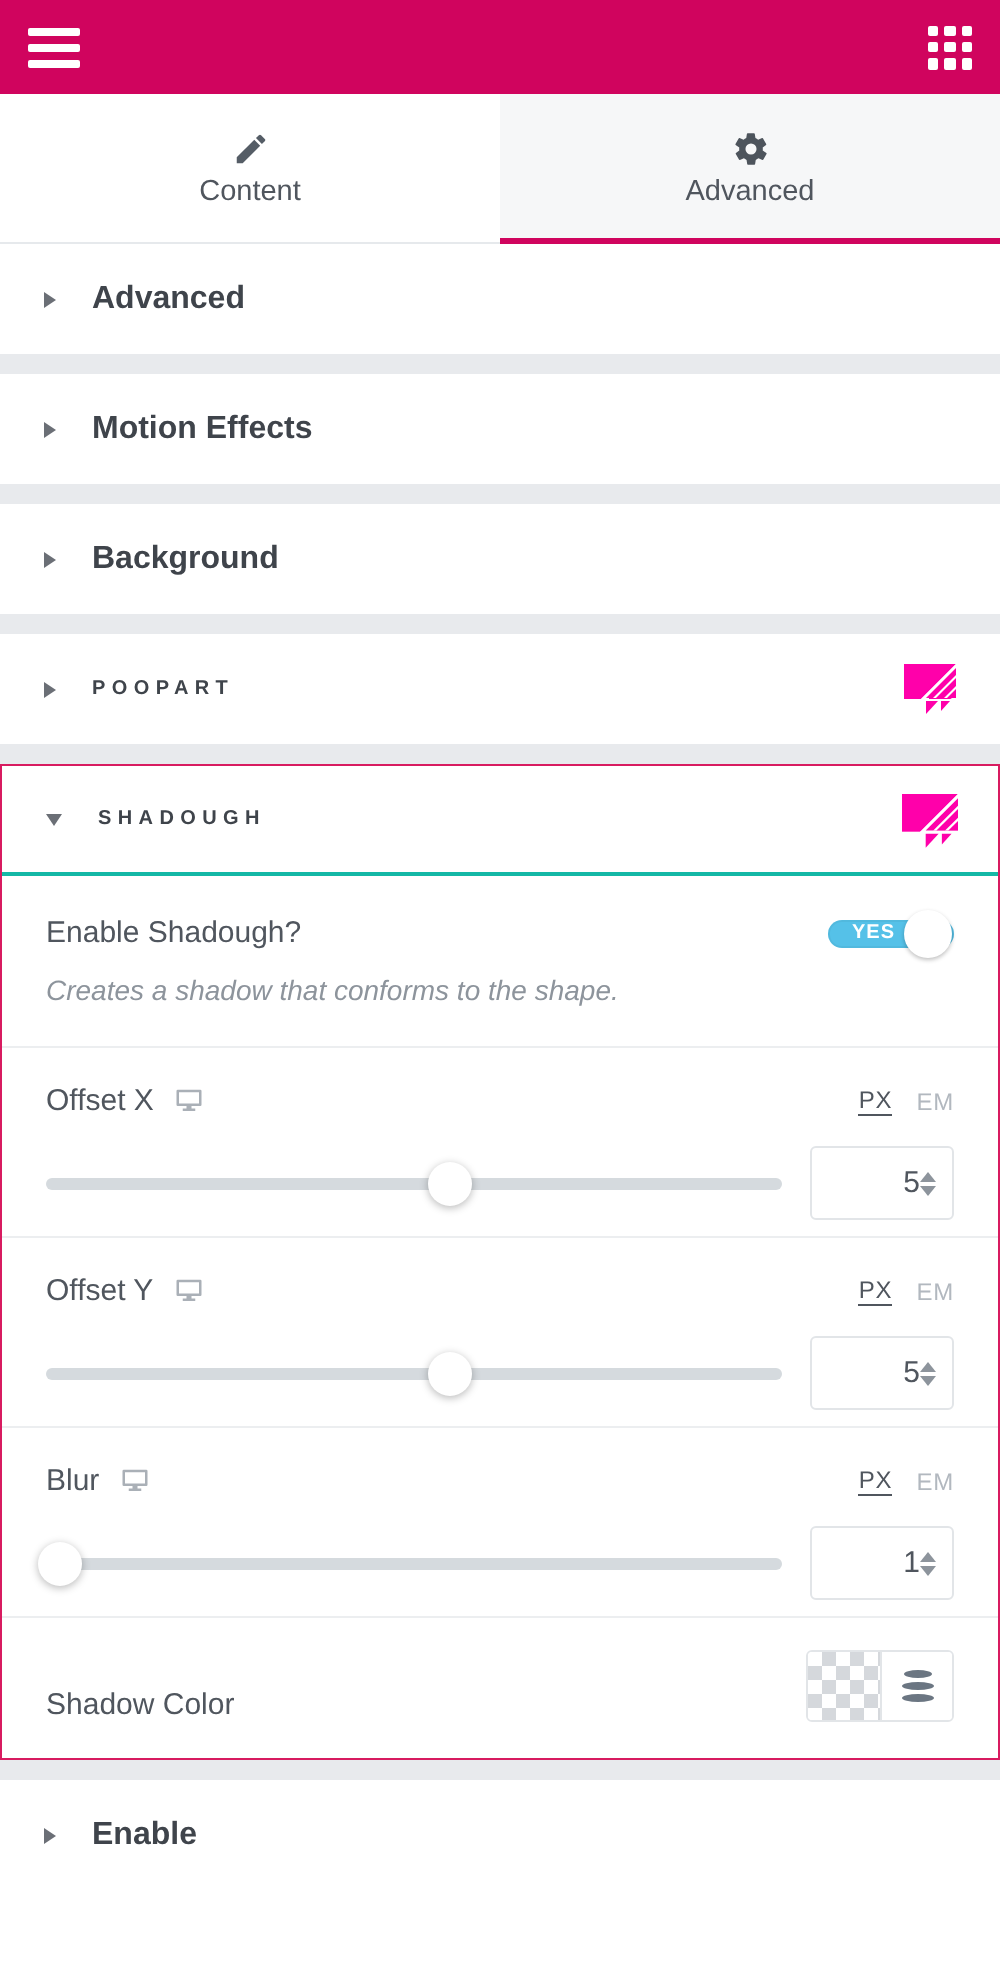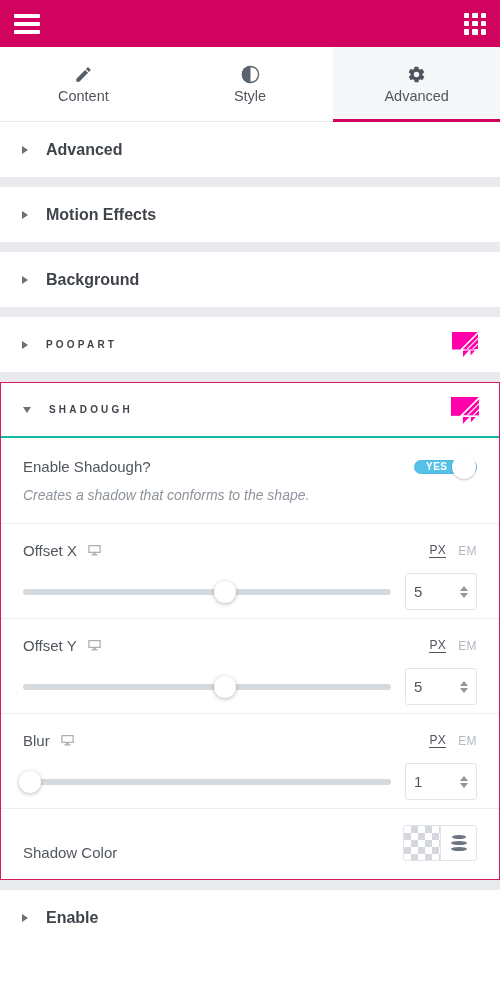--- a/index.html
+++ b/index.html
@@ -68,21 +68,21 @@
   
   .toggle {
     width: 63px; height:14px; border-radius:14px; background:#55c1e8;
     position:relative; cursor:pointer; display:flex; align-items:center;
     box-shadow: inset 0 0 0 1px rgba(0,0,0,.04);
   }
   .toggle .yes { position:absolute; left:12px; font-size:10px; font-weight:bold; color:#fff; letter-spacing:.5px;}
   .toggle .knob { position:absolute; right:1.5px; width:24px; height:24px; border-radius:50%; background:#fff; box-shadow:0 1px 2px rgba(0,0,0,.25); }
 
   
-  .ctrl { padding: 18px 22px 0 22px; }
+  .ctrl { padding: 18px 22px 0 22px; text-align: right; }
   .ctrl-head { display:flex; align-items:center; }
   .ctrl-head .mon { margin-left:10px; display:flex; align-items:center; }
   .units { margin-left:auto; display:flex; gap:12px; align-items:center; }
   .unit { font-size:12px; color:#b2b8bf; cursor:pointer; letter-spacing:.4px; }
   .unit.active { color:#50565e; border-bottom:1px solid #50565e; }
 
   .slider-line { display:flex; align-items:center; gap:14px; margin-top:14px; padding-bottom:8px;}
   .slider { position:relative; flex:1; height:24px; display:flex; align-items:center; cursor:pointer;}
   .slider .track { width:100%; height:6px; background:#d5dade; border-radius:3px; }
   .slider .handle {
@@ -145,30 +145,20 @@
 
     <div class="tab">
       <span class="tab-icon">
         <svg width="19" height="19" viewBox="0 0 24 24" fill="#555d66">
           <path d="M3 17.25V21h3.75L17.81 9.94l-3.75-3.75L3 17.25zM20.71 7.04a1 1 0 000-1.41l-2.34-2.34a1 1 0 00-1.41 0l-1.83 1.83 3.75 3.75 1.83-1.83z"></path>
         </svg>
       </span>
       <span class="tab-label">Content</span>
     </div>
 
-    <div class="tab">
-      <span class="tab-icon">
-        <svg width="21" height="21" viewBox="0 0 24 24">
-          <circle cx="12" cy="12" r="10" fill="#5a636e"></circle>
-          <path d="M12 2a10 10 0 000 20z" fill="#5a636e"></path>
-          <path d="M12 3.6a8.4 8.4 0 010 16.8z" fill="#ffffff"></path>
-        </svg>
-      </span>
-      <span class="tab-label">Style</span>
-    </div>
 
     <div class="tab active">
       <span class="tab-icon">
         <svg width="19" height="19" viewBox="0 0 24 24" fill="#4d545c">
           <path d="M19.4 13a7.9 7.9 0 000-2l2.1-1.6a.5.5 0 00.1-.6l-2-3.5a.5.5 0 00-.6-.2l-2.5 1a7.7 7.7 0 00-1.7-1l-.4-2.6a.5.5 0 00-.5-.4h-4a.5.5 0 00-.5.4l-.4 2.6c-.6.3-1.2.6-1.7 1l-2.5-1a.5.5 0 00-.6.2l-2 3.5a.5.5 0 00.1.6L4.6 11a7.9 7.9 0 000 2l-2.1 1.6a.5.5 0 00-.1.6l2 3.5c.1.2.4.3.6.2l2.5-1c.5.4 1.1.7 1.7 1l.4 2.6c0 .2.2.4.5.4h4c.3 0 .5-.2.5-.4l.4-2.6c.6-.3 1.2-.6 1.7-1l2.5 1c.2.1.5 0 .6-.2l2-3.5a.5.5 0 00-.1-.6L19.4 13zM12 15.5A3.5 3.5 0 1115.5 12 3.5 3.5 0 0112 15.5z"></path>
         </svg>
       </span>
       <span class="tab-label">Advanced</span>
     </div>
 

